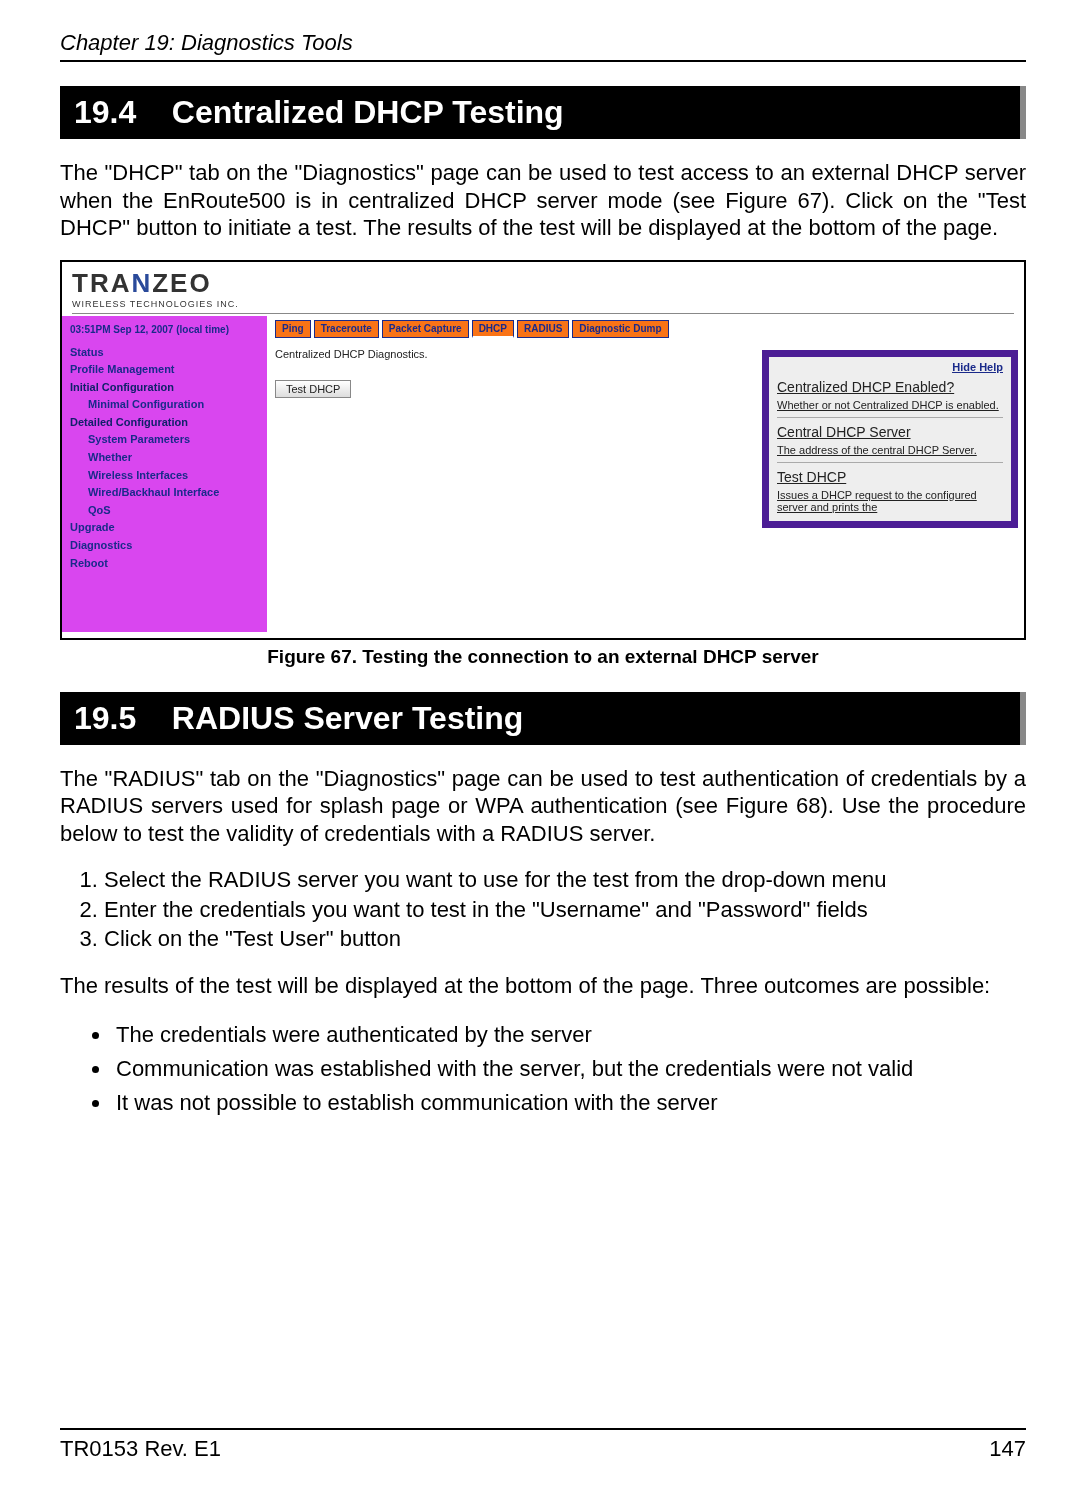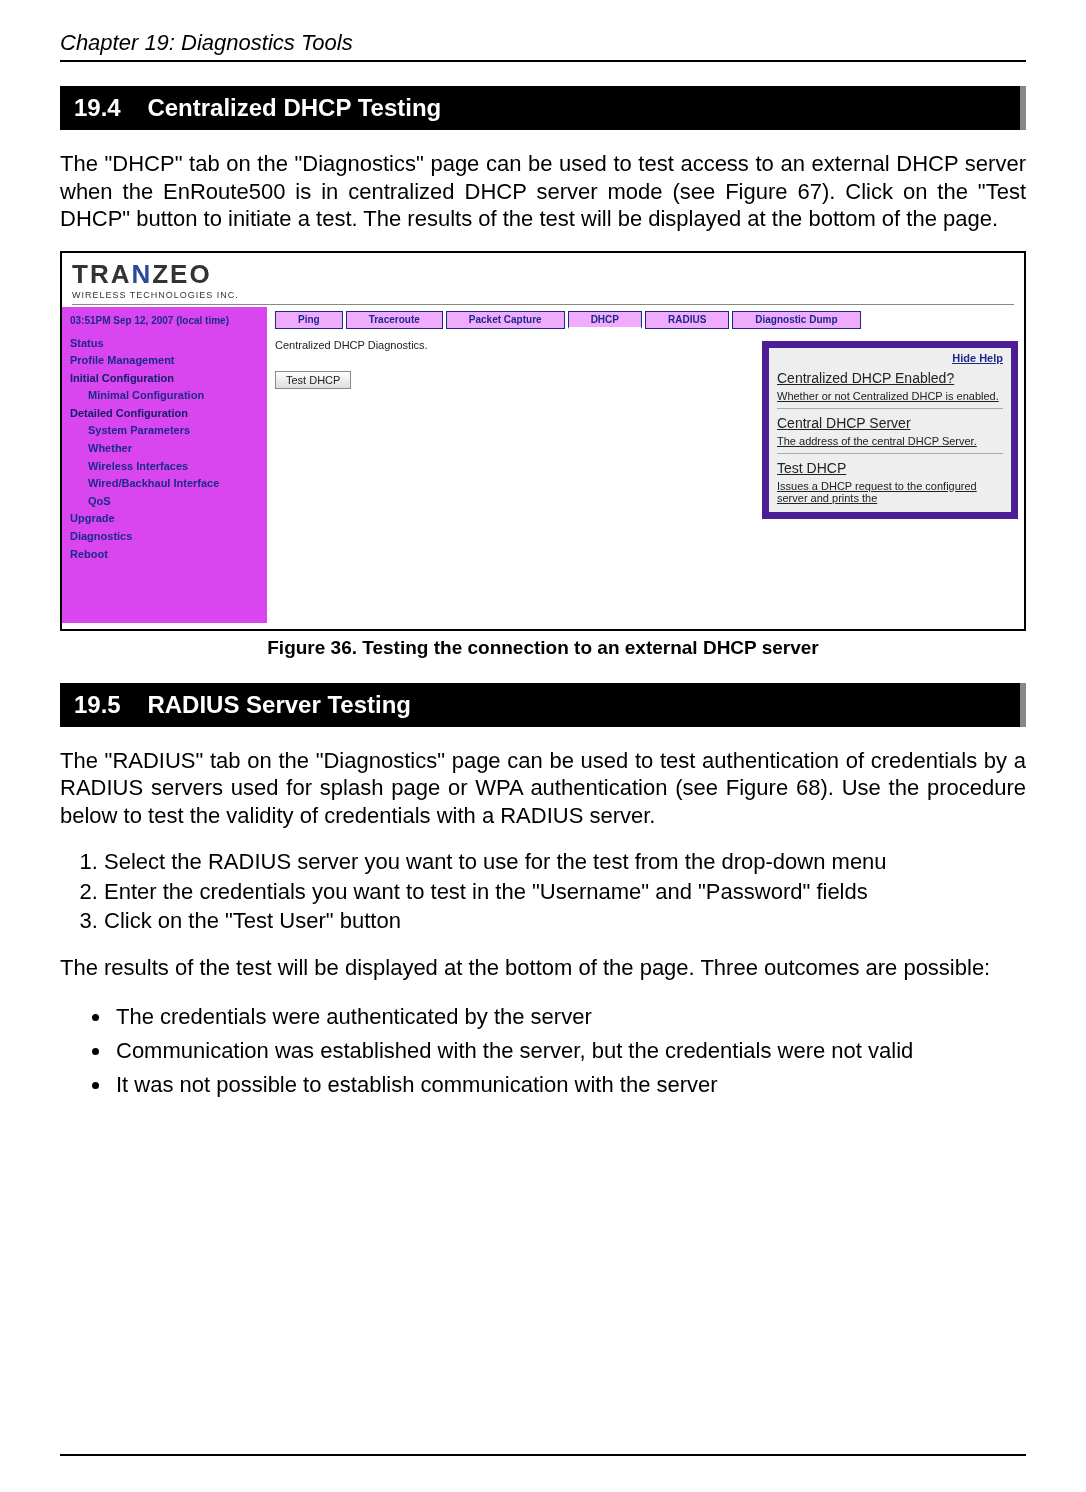--- a/index.html
+++ b/index.html
@@ -16,21 +16,21 @@
     font-style: italic;
     font-size: 22px;
     margin-bottom: 4px;
   }
   hr.rule { border: none; border-top: 2px solid #000; margin-bottom: 24px; }
   hr.footrule { border: none; border-top: 2px solid #000; margin-top: 30px; margin-bottom: 6px;}
   .section-bar {
     background: #000;
     color: #fff;
     font-weight: bold;
-    font-size: 24px;
+    font-size: 32px;
     padding: 8px 14px;
     border-right: 6px solid #888;
     margin: 18px 0 20px 0;
   }
   .body-text {
     text-align: justify;
     font-size: 22px;
     line-height: 1.25;
     margin-bottom: 18px;
   }
@@ -70,25 +70,25 @@
   .sidebar .indent { padding-left: 18px; }
   .sidebar .darklabel { color: #10206a; }
   .main-area {
     flex: 1;
     padding: 2px 8px 4px 8px;
     position: relative;
   }
   .tabbar { display: flex; gap: 3px; margin-bottom: 10px; margin-top:2px;}
   .tab {
     border: 1px solid #1a2a8a;
-    background: #f0abfc;
+    background: #f97316;
     color: #1a2a8a;
     font-size: 10px;
     font-weight: bold;
-    padding: 2px 22px;
+    padding: 2px 6px;
     text-align: right;
   }
   .tab.active { border-bottom: 2px solid #fff; }
   .diag-title { font-size: 11px; color: #222; margin-bottom: 10px; }
   .kv-row { display:flex; font-size:11px; color:#222; margin-bottom:2px;}
   .kv-label { width:140px; }
   .kv-val { }
   .change-link { color: #2a4ad0; font-size:10px; }
   .test-btn {
     display:inline-block;
@@ -189,21 +189,21 @@
         <div class="h">Central DHCP Server</div>
         <div>The address of the central DHCP Server.</div>
         <hr>
         <div class="h">Test DHCP</div>
         <div>Issues a DHCP request to the configured server and prints the</div>
       </div>
     </div>
   </div>
 </div>
 
-<div class="caption">Figure 36. Testing the connection to an external DHCP server</div>
+<div class="caption">Figure 67. Testing the connection to an external DHCP server</div>
 
 <div class="section-bar">
   <span>19.5</span>&nbsp;&nbsp;&nbsp;
   <span>RADIUS Server Testing</span>
 </div>
 
 <p class="body-text">The "RADIUS" tab on the "Diagnostics" page can be used to test authentication of credentials by a RADIUS servers used for splash page or WPA authentication (see Figure 68). Use the procedure below to test the validity of credentials with a RADIUS server.</p>
 
 <ol class="proc">
   <li>Select the RADIUS server you want to use for the test from the drop-down menu</li>
@@ -214,13 +214,17 @@
 <p class="body-text">The results of the test will be displayed at the bottom of the page. Three outcomes are possible:</p>
 
 <ul class="outc">
   <li>The credentials were authenticated by the server</li>
   <li>Communication was established with the server, but the credentials were not valid</li>
   <li>It was not possible to establish communication with the server</li>
 </ul>
 
 <div class="footer">
   <hr class="footrule">
+  <div class="footer-row">
+    <span>TR0153 Rev. E1</span>
+    <span>147</span>
+  </div>
 </div>
 
 </body></html>

